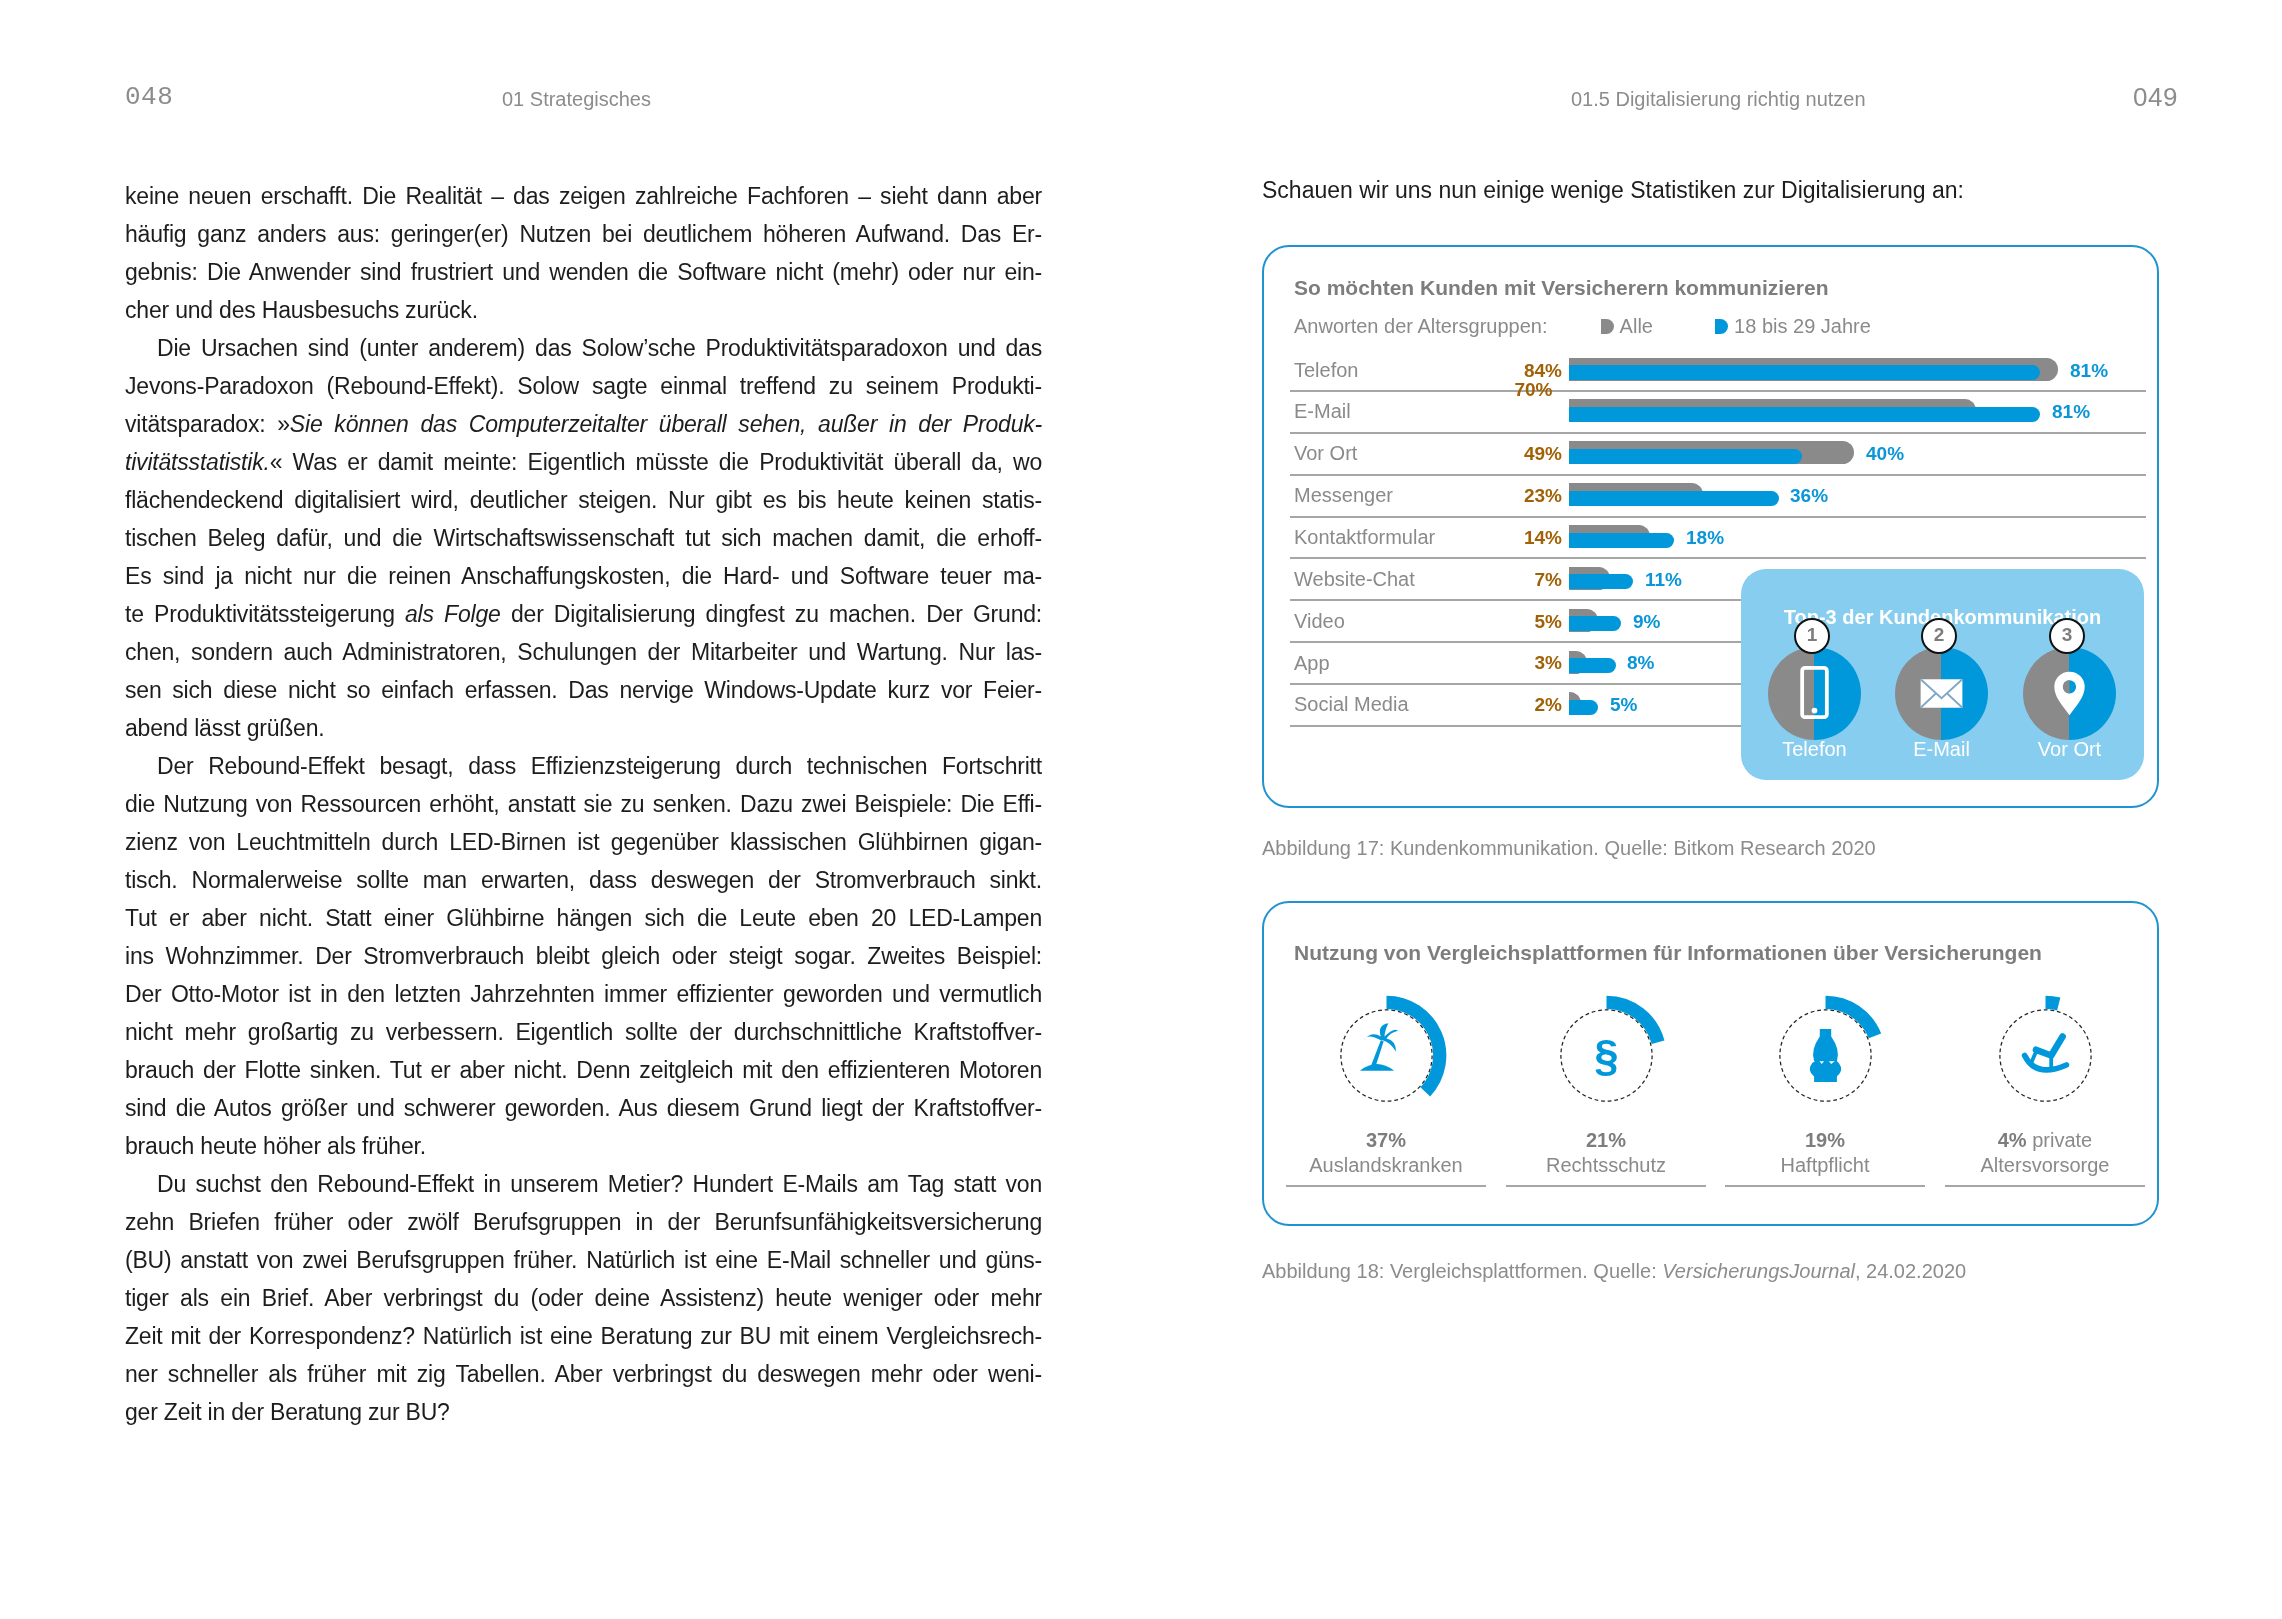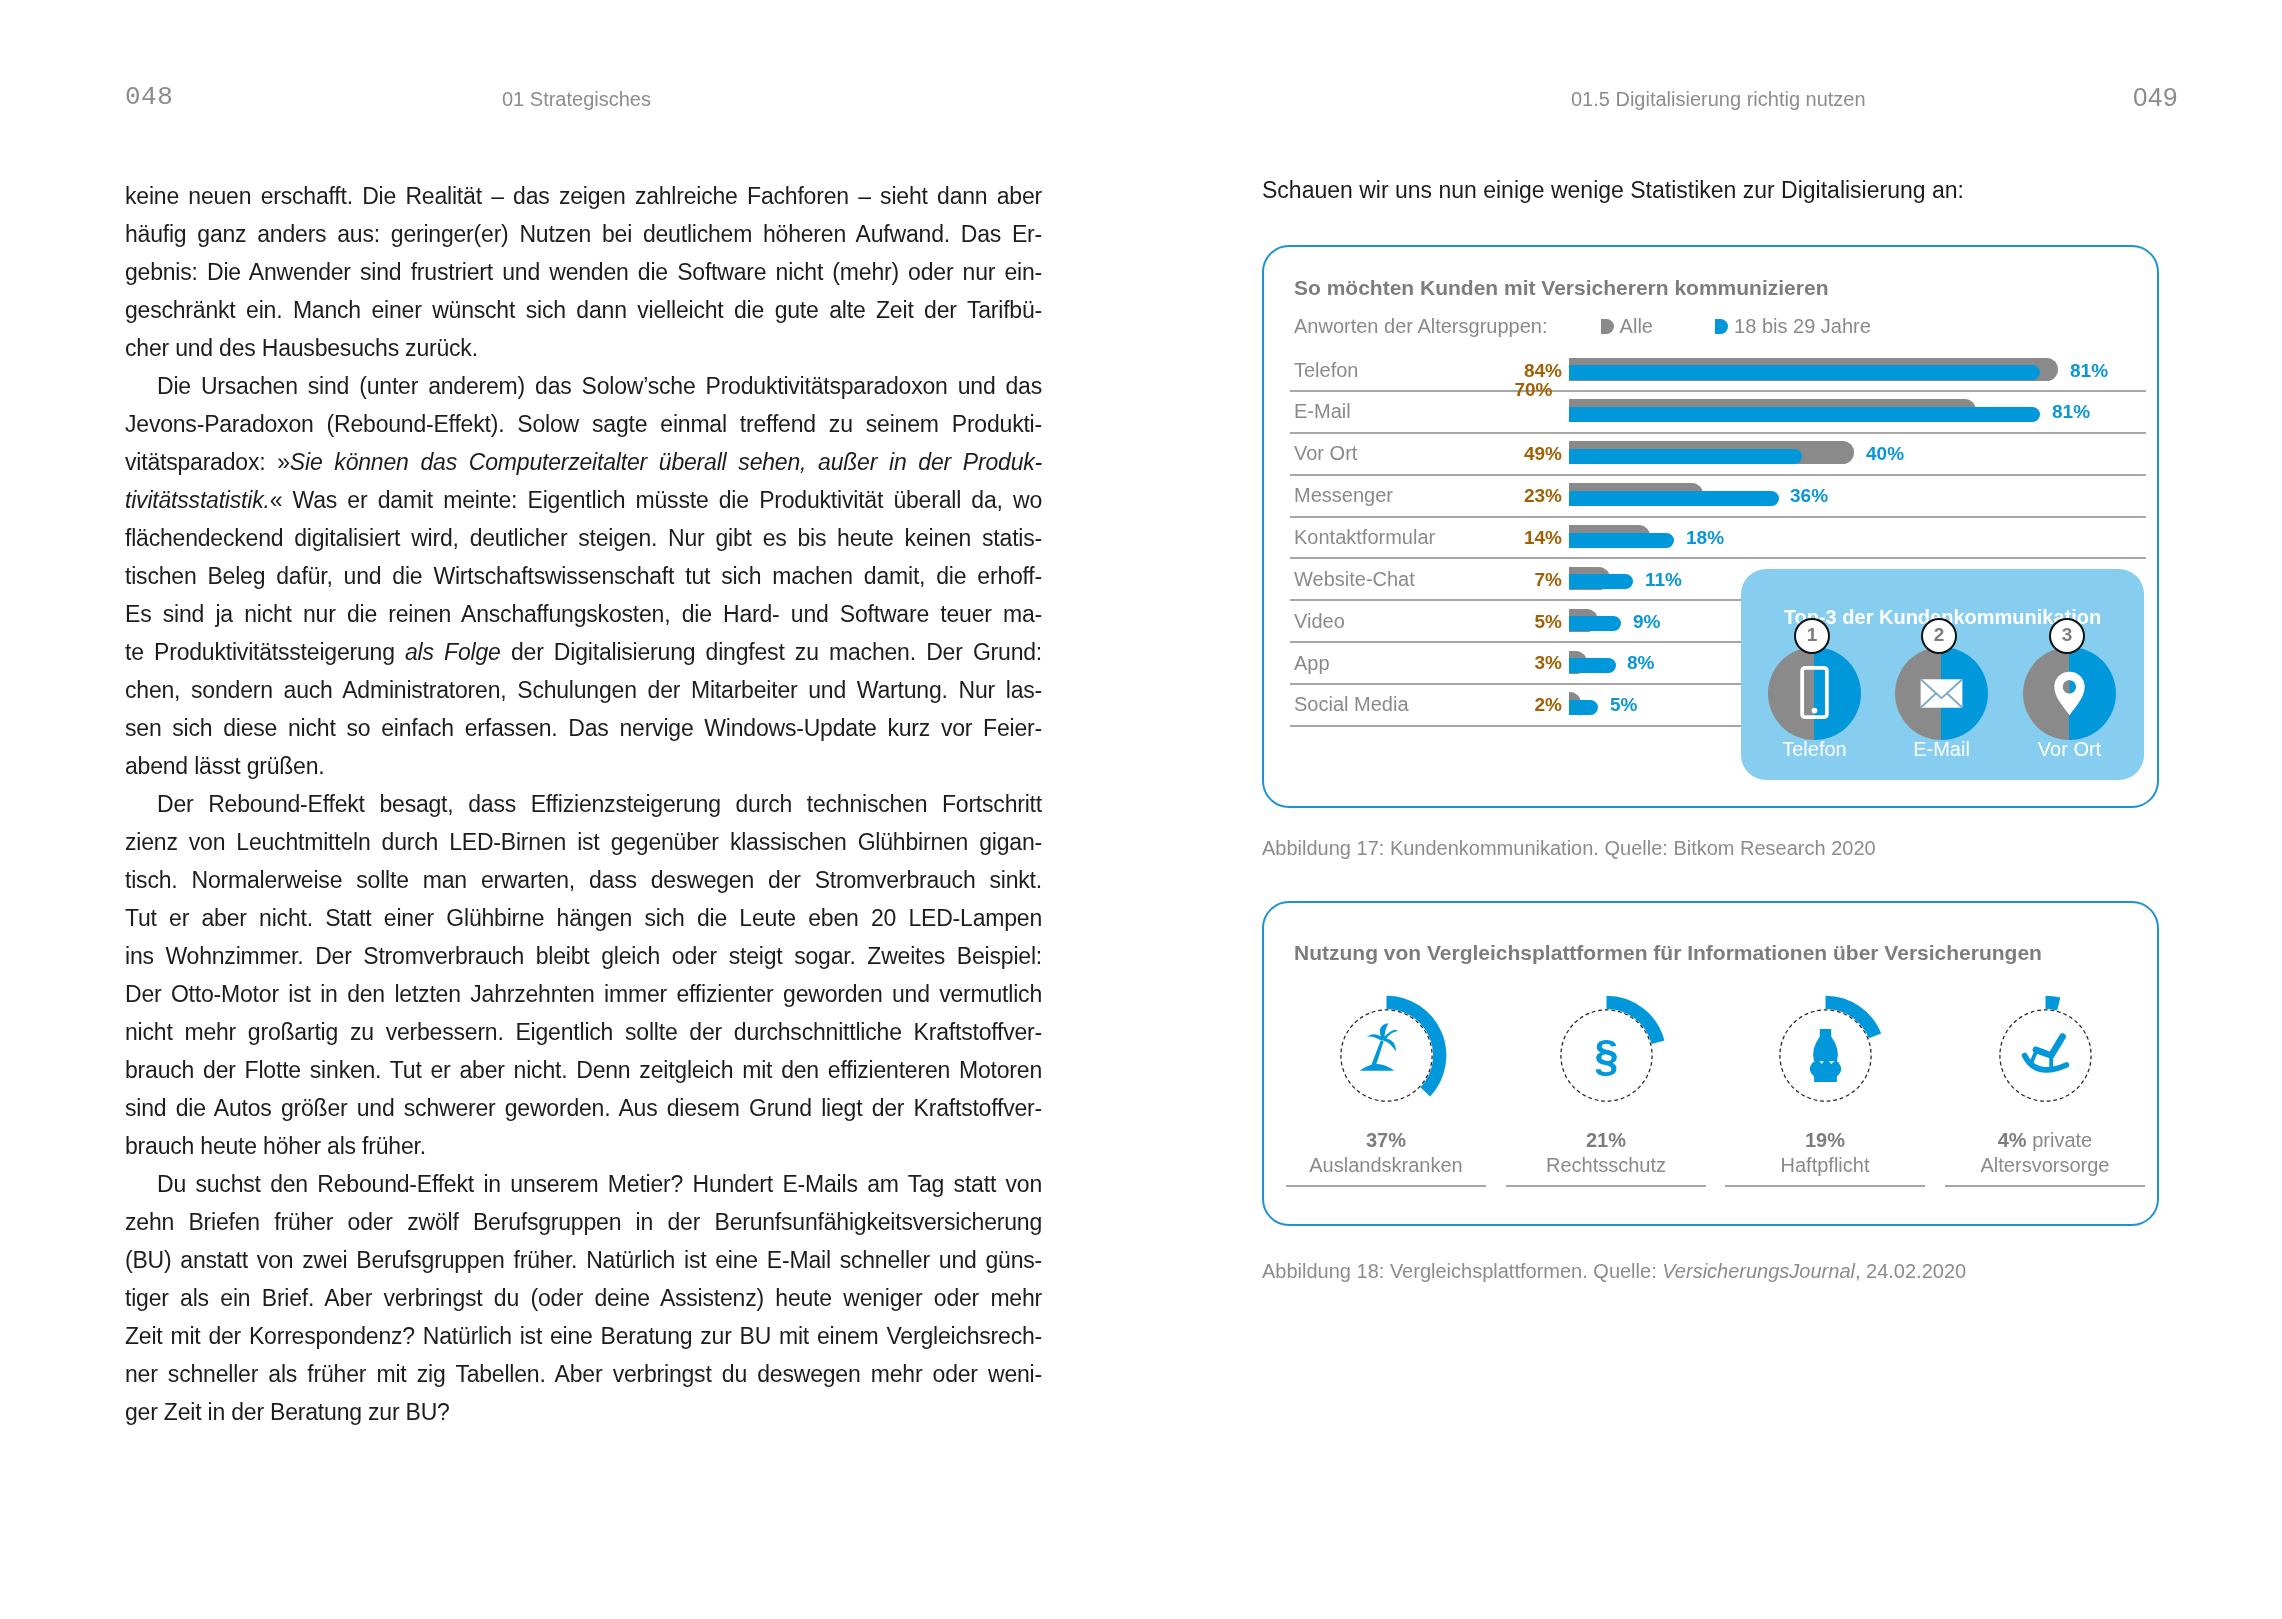--- a/index.html
+++ b/index.html
@@ -47,34 +47,34 @@
 
 <div class="abs pgnum" style="left:125px; top:82px;font-family:Liberation Mono, monospace;">048</div>
 <div class="abs runhead" style="left:502px; top:88px;">01 Strategisches</div>
 <div class="abs runhead" style="left:1571px; top:88px;">01.5 Digitalisierung richtig nutzen</div>
 <div class="abs pgnum" style="left:2133px; top:82px;">049</div>
 
 <div class="body-text" id="body-text">
     <span class="line">keine neuen erschafft. Die Realität – das zeigen zahlreiche Fachforen – sieht dann aber</span>
     <span class="line">häufig ganz anders aus: geringer(er) Nutzen bei deutlichem höheren Aufwand. Das Er-</span>
     <span class="line">gebnis: Die Anwender sind frustriert und wenden die Software nicht (mehr) oder nur ein-</span>
-    <span class="line">geschränkt ein. Manch einer wünscht sich dann vielleicht die gute alte Zeit der Tarifbü-</span>
     <span class="line last">cher und des Hausbesuchs zurück.</span>
     <span class="line ind">Die Ursachen sind (unter anderem) das Solow’sche Produktivitätsparadoxon und das</span>
     <span class="line">Jevons-Paradoxon (Rebound-Effekt). Solow sagte einmal treffend zu seinem Produkti-</span>
     <span class="line"><span>vitätsparadox: »</span><i>Sie können das Computerzeitalter überall sehen, außer in der Produk-</i></span>
     <span class="line"><i>tivitätsstatistik.</i><span>« Was er damit meinte: Eigentlich müsste die Produktivität überall da, wo</span></span>
     <span class="line">flächendeckend digitalisiert wird, deutlicher steigen. Nur gibt es bis heute keinen statis-</span>
     <span class="line">tischen Beleg dafür, und die Wirtschaftswissenschaft tut sich machen damit, die erhoff-</span>
     <span class="line">Es sind ja nicht nur die reinen Anschaffungskosten, die Hard- und Software teuer ma-</span>
     <span class="line"><span>te Produktivitätssteigerung </span><i>als Folge</i><span> der Digitalisierung dingfest zu machen. Der Grund:</span></span>
     <span class="line">chen, sondern auch Administratoren, Schulungen der Mitarbeiter und Wartung. Nur las-</span>
     <span class="line">sen sich diese nicht so einfach erfassen. Das nervige Windows-Update kurz vor Feier-</span>
     <span class="line last">abend lässt grüßen.</span>
     <span class="line ind">Der Rebound-Effekt besagt, dass Effizienzsteigerung durch technischen Fortschritt</span>
+    <span class="line">die Nutzung von Ressourcen erhöht, anstatt sie zu senken. Dazu zwei Beispiele: Die Effi-</span>
     <span class="line">zienz von Leuchtmitteln durch LED-Birnen ist gegenüber klassischen Glühbirnen gigan-</span>
     <span class="line">tisch. Normalerweise sollte man erwarten, dass deswegen der Stromverbrauch sinkt.</span>
     <span class="line">Tut er aber nicht. Statt einer Glühbirne hängen sich die Leute eben 20 LED-Lampen</span>
     <span class="line">ins Wohnzimmer. Der Stromverbrauch bleibt gleich oder steigt sogar. Zweites Beispiel:</span>
     <span class="line">Der Otto-Motor ist in den letzten Jahrzehnten immer effizienter geworden und vermutlich</span>
     <span class="line">nicht mehr großartig zu verbessern. Eigentlich sollte der durchschnittliche Kraftstoffver-</span>
     <span class="line">brauch der Flotte sinken. Tut er aber nicht. Denn zeitgleich mit den effizienteren Motoren</span>
     <span class="line">sind die Autos größer und schwerer geworden. Aus diesem Grund liegt der Kraftstoffver-</span>
     <span class="line last">brauch heute höher als früher.</span>
     <span class="line ind">Du suchst den Rebound-Effekt in unserem Metier? Hundert E-Mails am Tag statt von</span>

